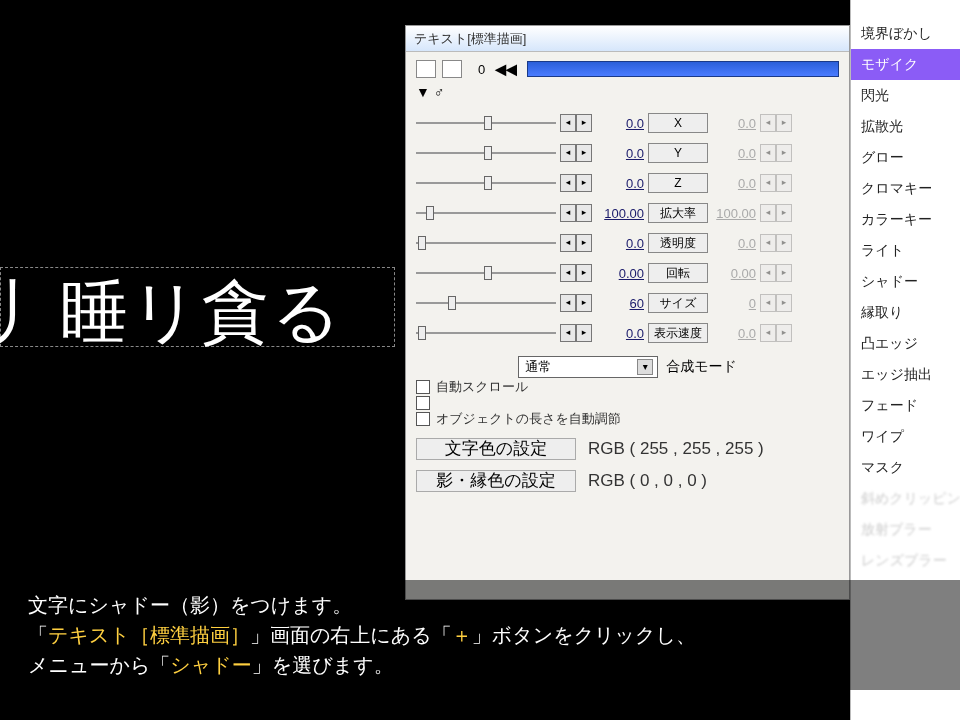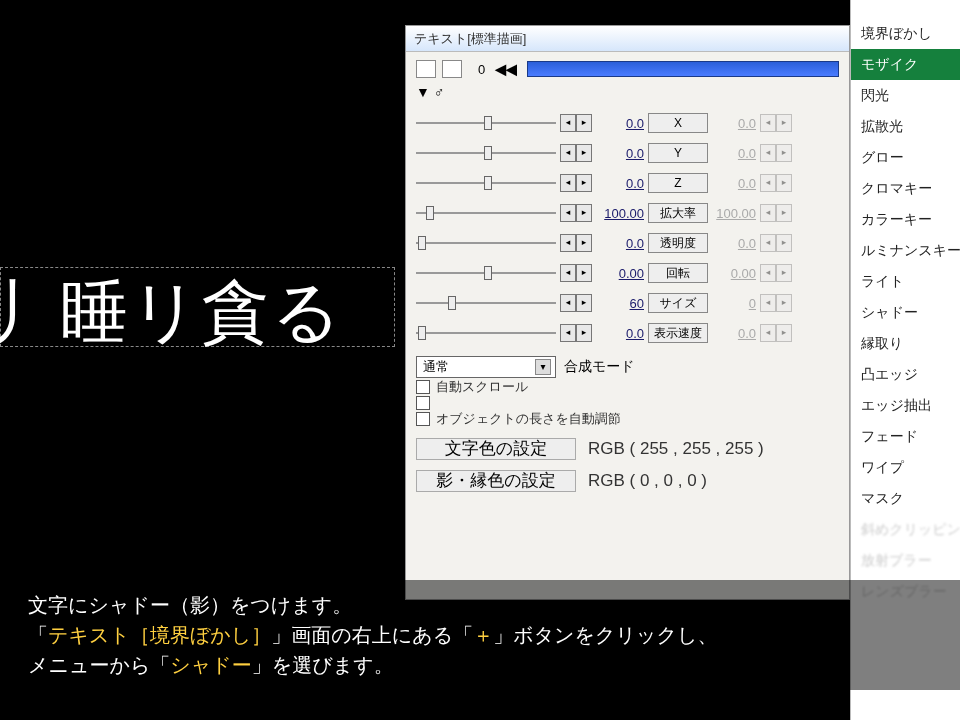--- a/index.html
+++ b/index.html
@@ -57,21 +57,21 @@
     font-size: 9px; text-align: center; line-height: 15px;
   }
   .val { width: 48px; text-align: right; font-size: 13px; text-decoration: underline; color: #1a1a6a; }
   .pbtn {
     width: 60px; height: 20px; border: 1px solid #888; background: #eee;
     font-size: 12px; text-align: center; line-height: 18px;
   }
   .val2 { width: 44px; text-align: right; font-size: 13px; color: #aaa; text-decoration: underline; }
   .nudge2 { opacity: .4; }
 
-  .combo-row { display: flex; align-items: center; gap: 8px; margin-top: 8px; }
+  .combo-row { display: flex; align-items: center; gap: 8px; margin-top: 8px; justify-content: center; }
   .combo {
     width: 140px; height: 22px; border: 1px solid #666; background: #fff;
     display: flex; align-items: center; justify-content: space-between;
     padding: 0 4px 0 6px; font-size: 13px;
   }
   .combo .arr { width: 16px; height: 16px; background: #ddd; border: 1px solid #888; text-align: center; font-size: 10px; line-height: 14px; }
 
   .check-row { display: flex; align-items: center; gap: 6px; font-size: 13px; color: #333; }
   .cb { width: 14px; height: 14px; border: 1px solid #555; background: #fff; }
 
@@ -82,21 +82,21 @@
   
   .menu {
     position: absolute; right: 0; top: 0; width: 110px; height: 720px;
     background: #fff; border-left: 1px solid #bbb;
     padding-top: 18px;
   }
   .menu-item {
     height: 31px; line-height: 31px; padding-left: 10px; font-size: 14px; color: #222;
     white-space: nowrap; overflow: hidden;
   }
-  .menu-item.hl { background: #15803d; color: #fff; }
+  .menu-item.hl { background: #8b5cf6; color: #fff; }
   .menu .dim { color: #ccc; filter: blur(1px); }
 
   
   .instruct {
     position: absolute; left: 0; bottom: 30px; width: 960px;
     color: #fff; font-size: 20px; line-height: 30px;
     padding: 10px 28px;
     background: rgba(0,0,0,.5);
     font-family: "MS Gothic", monospace;
   }
@@ -299,38 +299,37 @@
 
 <div class="menu">
   <div id="menu-items">
       <div class="menu-item">境界ぼかし</div>
       <div class="menu-item hl">モザイク</div>
       <div class="menu-item">閃光</div>
       <div class="menu-item">拡散光</div>
       <div class="menu-item">グロー</div>
       <div class="menu-item">クロマキー</div>
       <div class="menu-item">カラーキー</div>
-      <div class="menu-item">ルミナンスキー</div>
       <div class="menu-item">ライト</div>
       <div class="menu-item">シャドー</div>
       <div class="menu-item">縁取り</div>
       <div class="menu-item">凸エッジ</div>
       <div class="menu-item">エッジ抽出</div>
       <div class="menu-item">フェード</div>
       <div class="menu-item">ワイプ</div>
       <div class="menu-item">マスク</div>
     </div>
   <div id="menu-dim">
       <div class="menu-item dim">斜めクリッピング</div>
       <div class="menu-item dim">放射ブラー</div>
       <div class="menu-item dim">レンズブラー</div>
     </div>
 </div>
 
 <div class="instruct">
   <div><span>文字にシャドー（影）をつけます。</span></div>
   <div>
-    <span>「</span><span class="y">テキスト［境界ぼかし］</span><span>」画面の右上にある「</span><span class="y">＋</span><span>」ボタンをクリックし、</span>
+    <span>「</span><span class="y">テキスト［標準描画］</span><span>」画面の右上にある「</span><span class="y">＋</span><span>」ボタンをクリックし、</span>
   </div>
   <div>
     <span>メニューから「</span><span class="y">シャドー</span><span>」を選びます。</span>
   </div>
 </div>
 
 </body></html>

